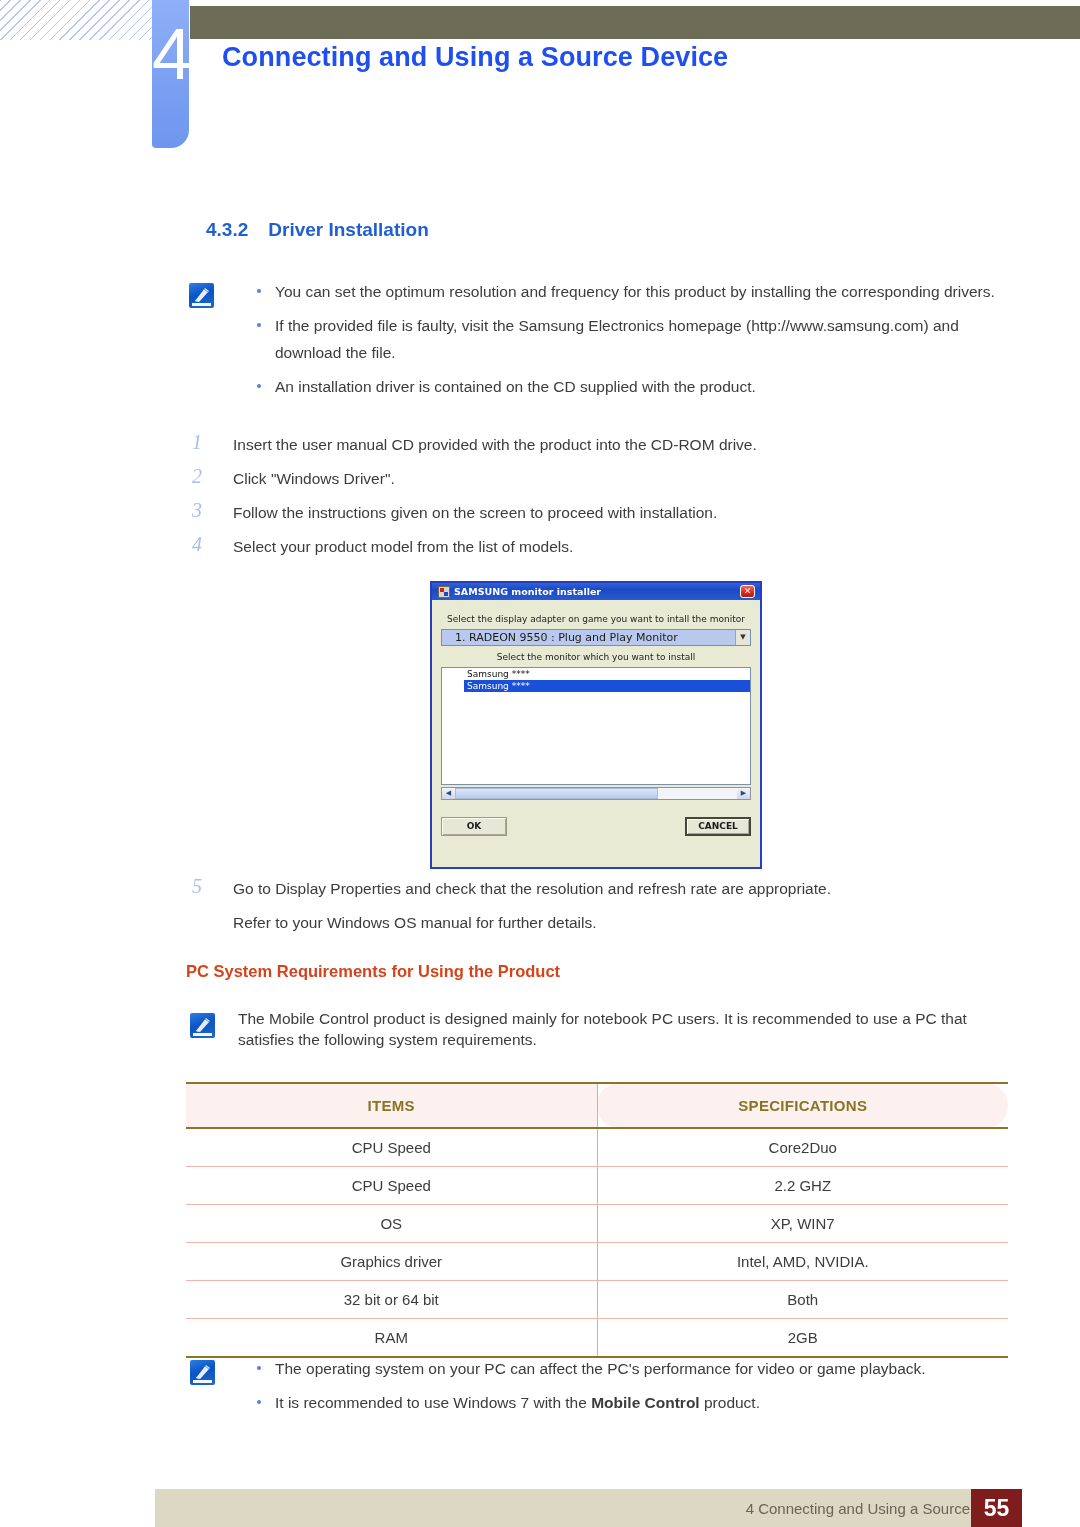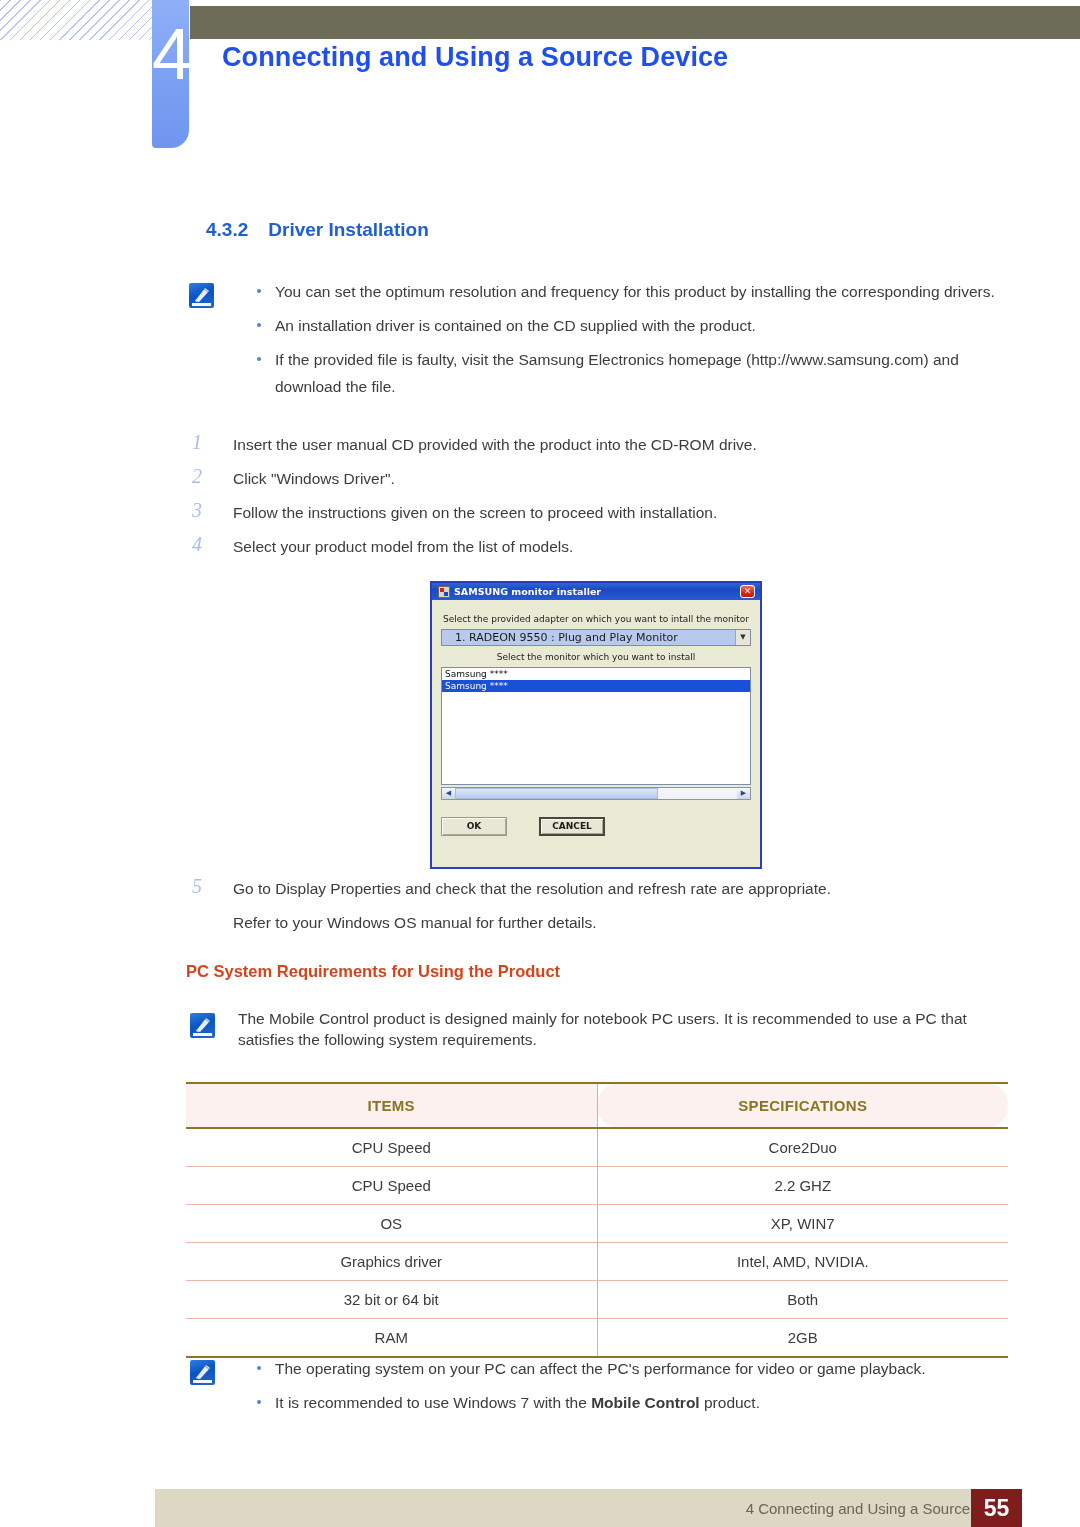--- a/index.html
+++ b/index.html
@@ -208,20 +208,21 @@
     line-height: 15px;
     color: #333;
   }
   .dlg-list {
     margin-top: 4px;
     height: 118px;
     background: #ffffff;
     border: 1px solid #7b8fa8;
     box-sizing: border-box;
     overflow: hidden;
+    padding-left: 22px;
   }
   .dlg-list-item {
     font-size: 9px;
     line-height: 12px;
     padding-left: 3px;
     color: #111;
     white-space: nowrap;
   }
   .dlg-list-item.sel {
     background: #1a4fd8;
@@ -247,22 +248,22 @@
   .scroll-track { flex: 1; background: #f2f4f9; position: relative; }
   .scroll-thumb {
     position: absolute; left: 0; top: 0; bottom: 0;
     width: 72%;
     background: linear-gradient(180deg,#dbe6f8,#b9ccec);
     border: 1px solid #a8bcdd;
     box-sizing: border-box;
   }
   .dlg-buttons {
     display: flex;
-    justify-content: flex-start;
-    gap: 32px;
+    justify-content: space-between;
+    gap: 10px;
     margin-top: 17px;
   }
   .dlg-btn {
     width: 66px; height: 19px;
     background: #e6e7d5;
     border: 1px solid #9a9a88;
     box-shadow: inset 1px 1px 0 #fbfbf2, inset -1px -1px 0 #a9a996;
     box-sizing: border-box;
     font-size: 9px;
     line-height: 17px;
@@ -354,22 +355,22 @@
 <div class="note-icon" style="left:189px; top:283px;">
   <svg width="25" height="25" viewBox="0 0 25 25">
     <path d="M3 20 L22 20 L22 23 L3 23 Z" fill="#ffffff" opacity="0.95"></path>
     <path d="M6 18 L16 5 L20 8 L10 19 Z" fill="#ffffff" opacity="0.9"></path>
     <path d="M6 18 L9 19 L7.5 16 Z" fill="#cfe0fa"></path>
     <path d="M15 6 L19 9" stroke="#4a86d8" stroke-width="0.8" fill="none"></path>
   </svg>
 </div>
 <div class="bullet-list" style="left:245px; top:278px; width:760px;">
   <div class="bullet-item">You can set the optimum resolution and frequency for this product by installing the corresponding drivers.</div>
+  <div class="bullet-item">If the provided file is faulty, visit the Samsung Electronics homepage (http://www.samsung.com) and download the file.</div>
   <div class="bullet-item">An installation driver is contained on the CD supplied with the product.</div>
-  <div class="bullet-item">If the provided file is faulty, visit the Samsung Electronics homepage (http://www.samsung.com) and download the file.</div>
 </div>
 
 <div class="steps">
   <div class="step">
     <span class="step-num">1</span>
     <span class="step-text">Insert the user manual CD provided with the product into the CD-ROM drive.</span>
   </div>
   <div class="step">
     <span class="step-num">2</span>
     <span class="step-text">Click "Windows Driver".</span>
@@ -384,21 +385,21 @@
   </div>
 </div>
 
 <div class="dlg">
   <div class="dlg-title">
     <div class="dlg-icon"></div>
     <div class="dlg-title-text">SAMSUNG monitor installer</div>
     <div class="dlg-close">✕</div>
   </div>
   <div class="dlg-body">
-    <div class="dlg-label">Select the provided adapter on which you want to intall the monitor</div>
+    <div class="dlg-label">Select the display adapter on game you want to intall the monitor</div>
     <div class="dlg-combo">
       <div class="dlg-combo-val">1. RADEON 9550 : Plug and Play Monitor</div>
       <div class="dlg-combo-arrow">▼</div>
     </div>
     <div class="dlg-label">Select the monitor which you want to install</div>
     <div class="dlg-list">
       <div class="dlg-list-item">Samsung ****</div>
       <div class="dlg-list-item sel">Samsung ****</div>
     </div>
     <div class="dlg-scroll">

